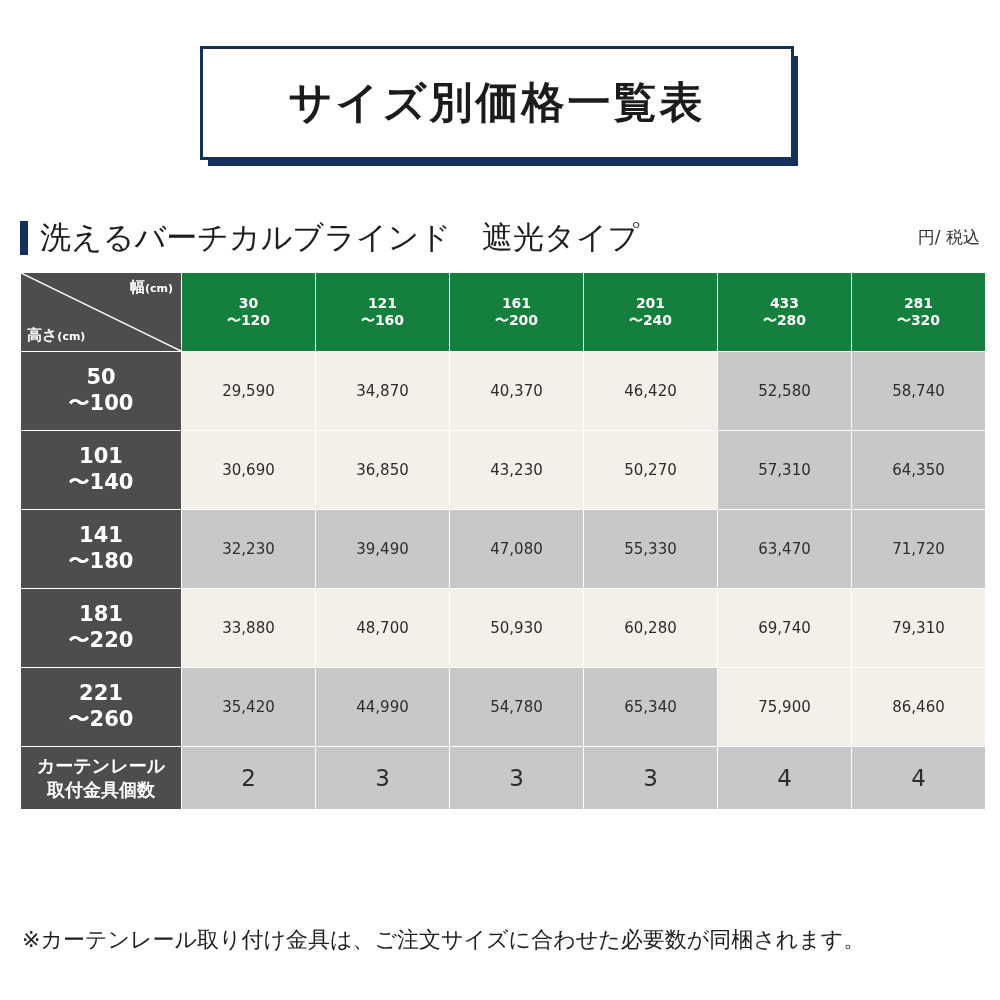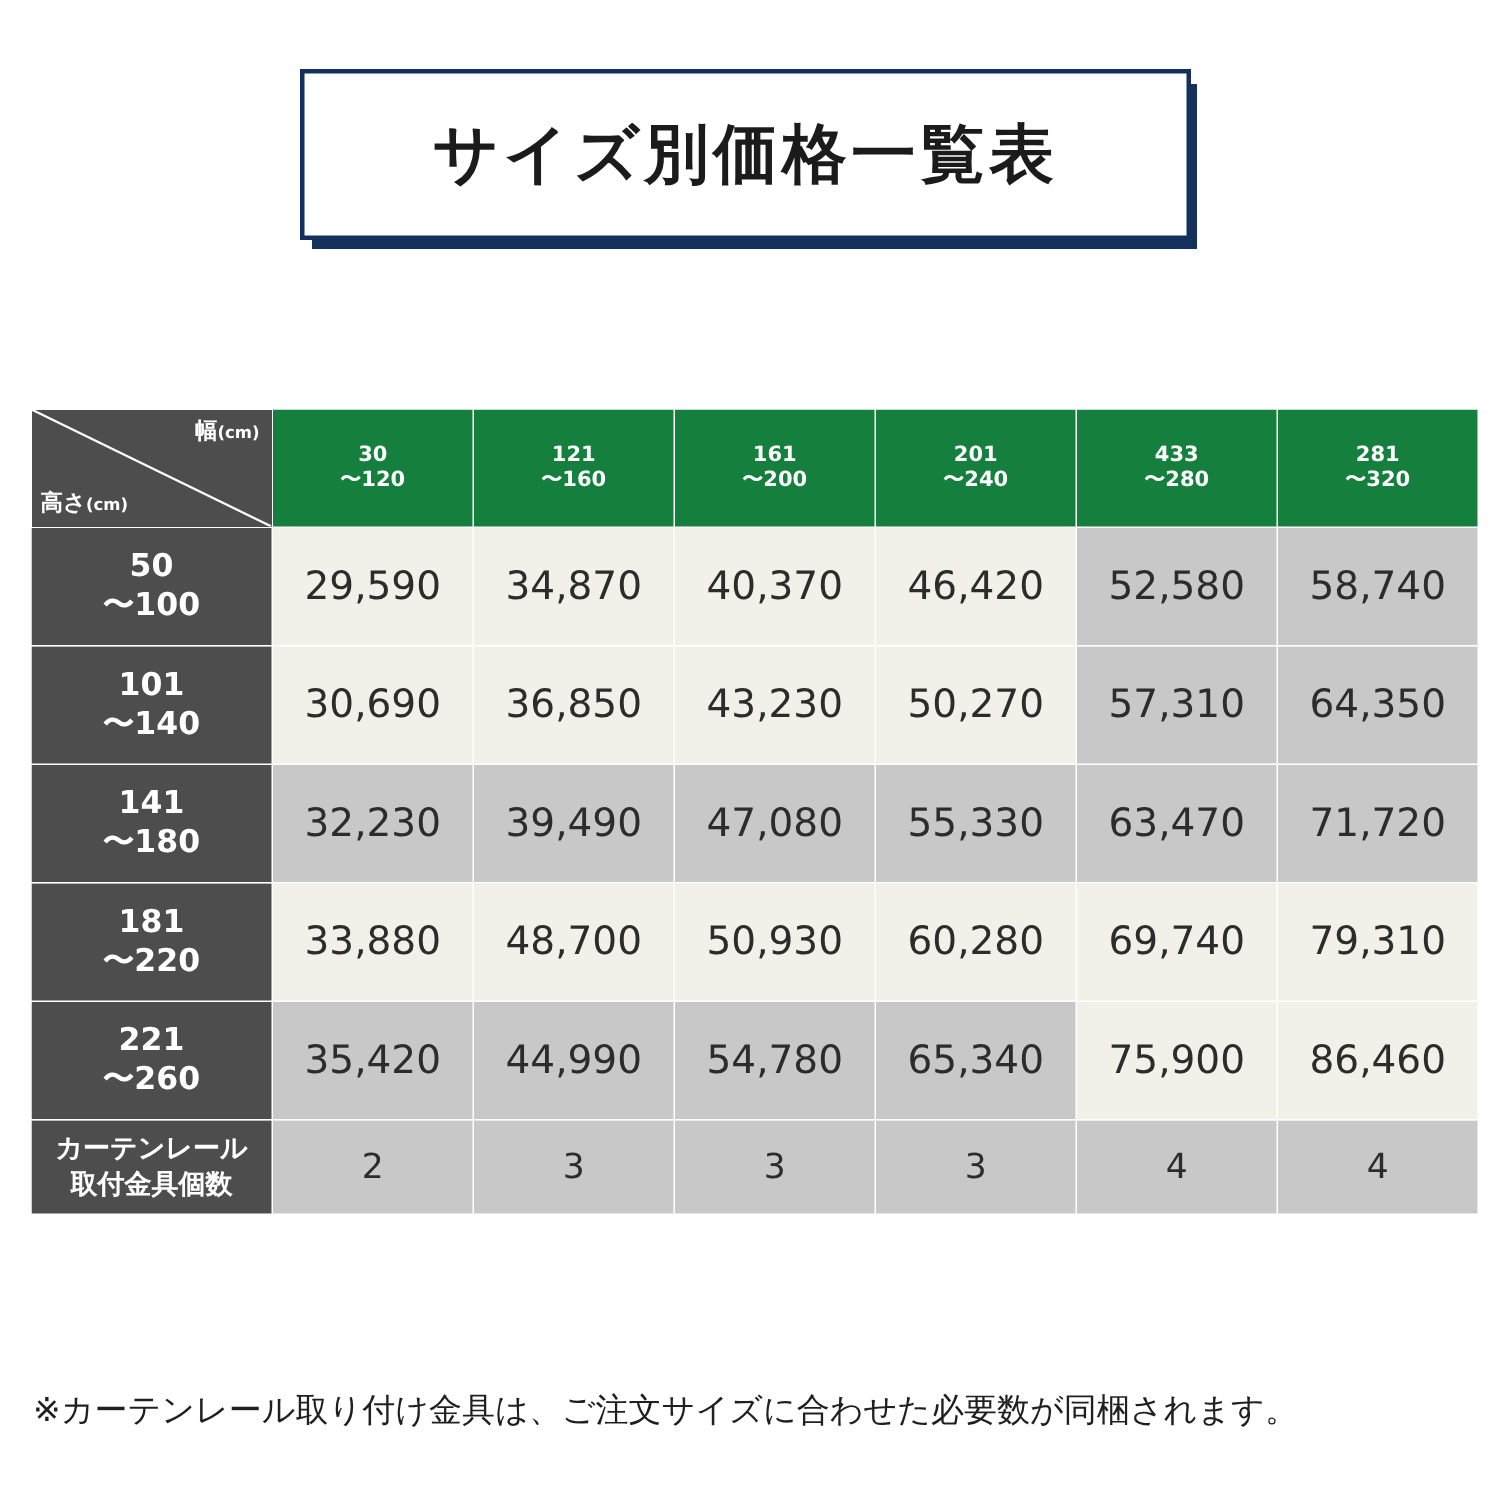--- a/index.html
+++ b/index.html
@@ -149,21 +149,21 @@
     background: #4d4d4d;
     color: #ffffff;
     height: 78px;
     font-size: 21px;
     font-weight: bold;
     line-height: 1.22;
     width: 160px;
   }
   .cell {
     height: 78px;
-    font-size: 26px;
+    font-size: 15px;
     color: #2c2c2c;
   }
   .cell.light { background: #f2f0e9; }
   .cell.dark  { background: #c8c8c8; }
 
   .footrow-head {
     background: #4d4d4d;
     color: #ffffff;
     height: 62px;
     font-size: 18px;
@@ -194,20 +194,25 @@
 
 <div class="page">
 
   <div class="banner-wrap">
     <div class="banner-shadow"></div>
     <div class="banner">
       <span class="banner-title">サイズ別価格一覧表</span>
     </div>
   </div>
 
+  <div class="heading-row">
+    <span class="heading-bar"></span>
+    <span class="heading-text">洗えるバーチカルブラインド　遮光タイプ</span>
+    <span class="heading-unit">円/ 税込</span>
+  </div>
 
   <div class="table-wrap">
     <table class="price">
       <thead>
         <tr>
           <th class="corner">
             <svg class="diag" viewBox="0 0 160 78" preserveAspectRatio="none">
               <line x1="0" y1="0" x2="160" y2="78" stroke="#ffffff" stroke-width="1.5"></line>
             </svg>
             <span class="lbl-w"><span>幅</span><span class="unit">(cm)</span></span>

